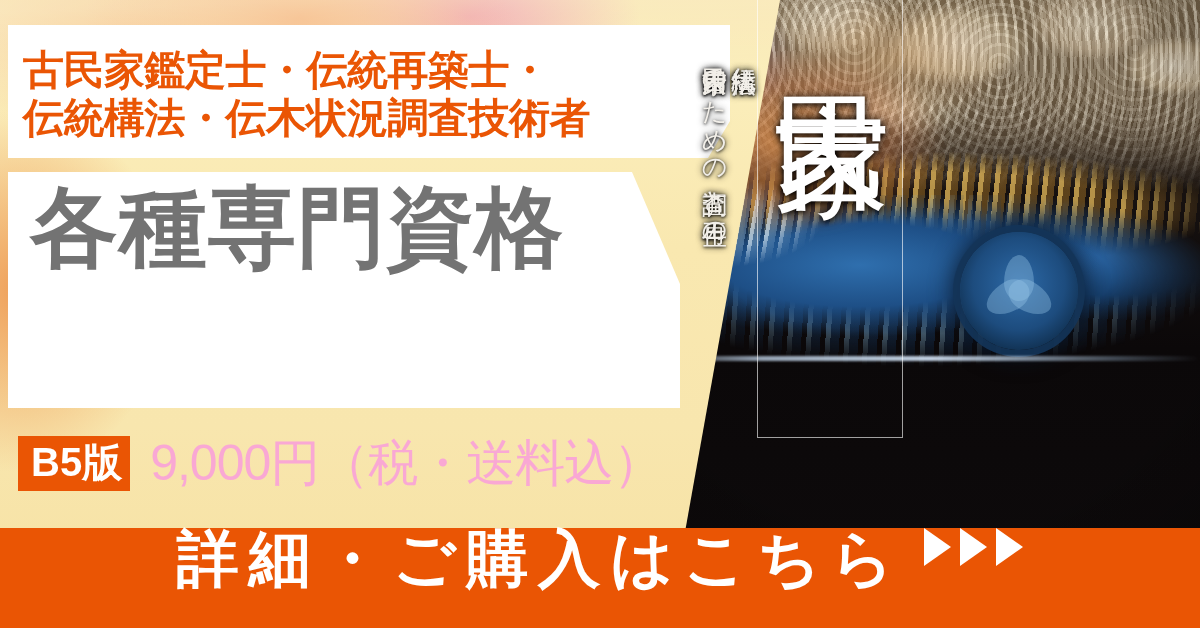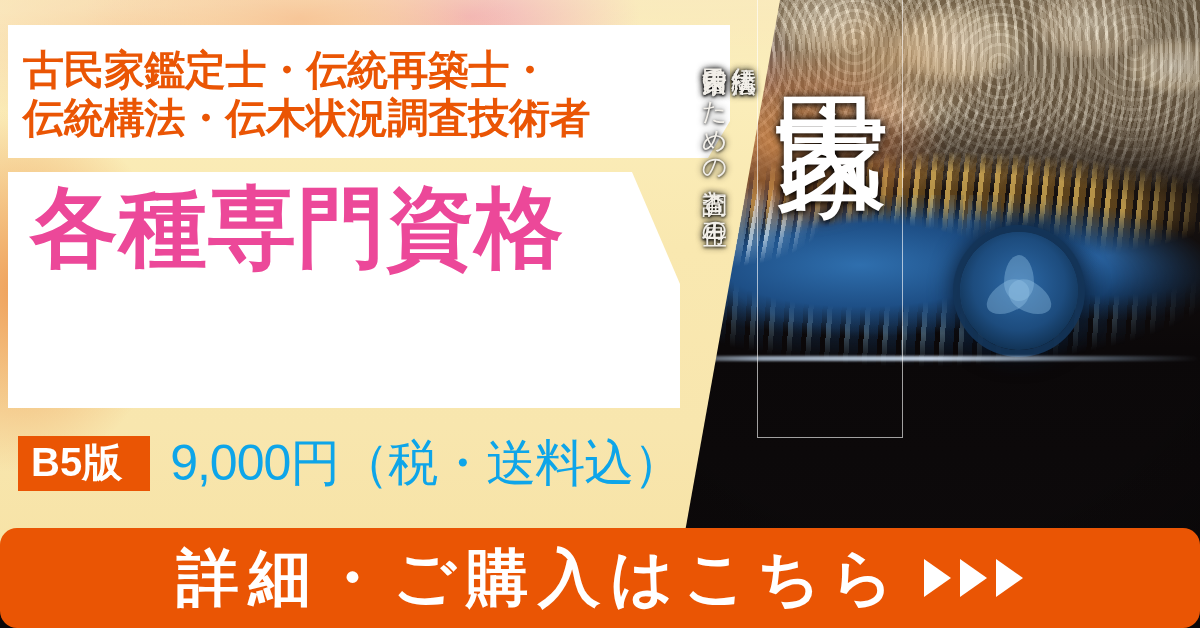--- a/index.html
+++ b/index.html
@@ -217,21 +217,21 @@
     left:8px; top:172px;
     width:672px; height:236px;
     background:#fff;
     z-index:3;
     -webkit-clip-path:polygon(0 0, 624px 0, 672px 112px, 672px 236px, 0 236px);
             clip-path:polygon(0 0, 624px 0, 672px 112px, 672px 236px, 0 236px);
   }
   #headline-1 {
     position:absolute;
     left:22px; top:12px;
-    color:#ec4899;
+    color:#737373;
     font-size:88px;
     font-weight:700;
     line-height:1.0;
     letter-spacing:1px;
     white-space:nowrap;
   }
   #headline-2 {
     position:absolute;
     left:168px; top:118px;
     color:#EA5504;
@@ -248,42 +248,42 @@
     left:18px; top:432px;
     height:62px;
     z-index:3;
     display:flex; align-items:center;
   }
   #size-badge {
     background:#EA5504;
     color:#fff;
     font-size:40px;
     font-weight:700;
-    padding:6px 28px 9px 13px;
+    padding:6px 8px 9px 13px;
     line-height:1;
     white-space:nowrap;
   }
   #price-text {
     margin-left:20px;
-    color:#0ea5e9;
+    color:#f9a8d4;
     font-size:50px;
     font-weight:400;
     line-height:1;
     white-space:nowrap;
     letter-spacing:-1px;
   }
 
   
   #cta-bar {
     position:absolute;
     left:0; top:528px;
     width:1200px; height:100px;
     background:#EA5504;
     z-index:6;
-    display:flex; align-items:center; justify-content:center;border-radius:17px;
+    display:flex; align-items:flex-start; justify-content:center;
   }
   #cta-text {
     color:#fff;
     font-size:62px;
     font-weight:700;
     line-height:1;
     letter-spacing:10px;
     white-space:nowrap;
   }
   #cta-arrows {

